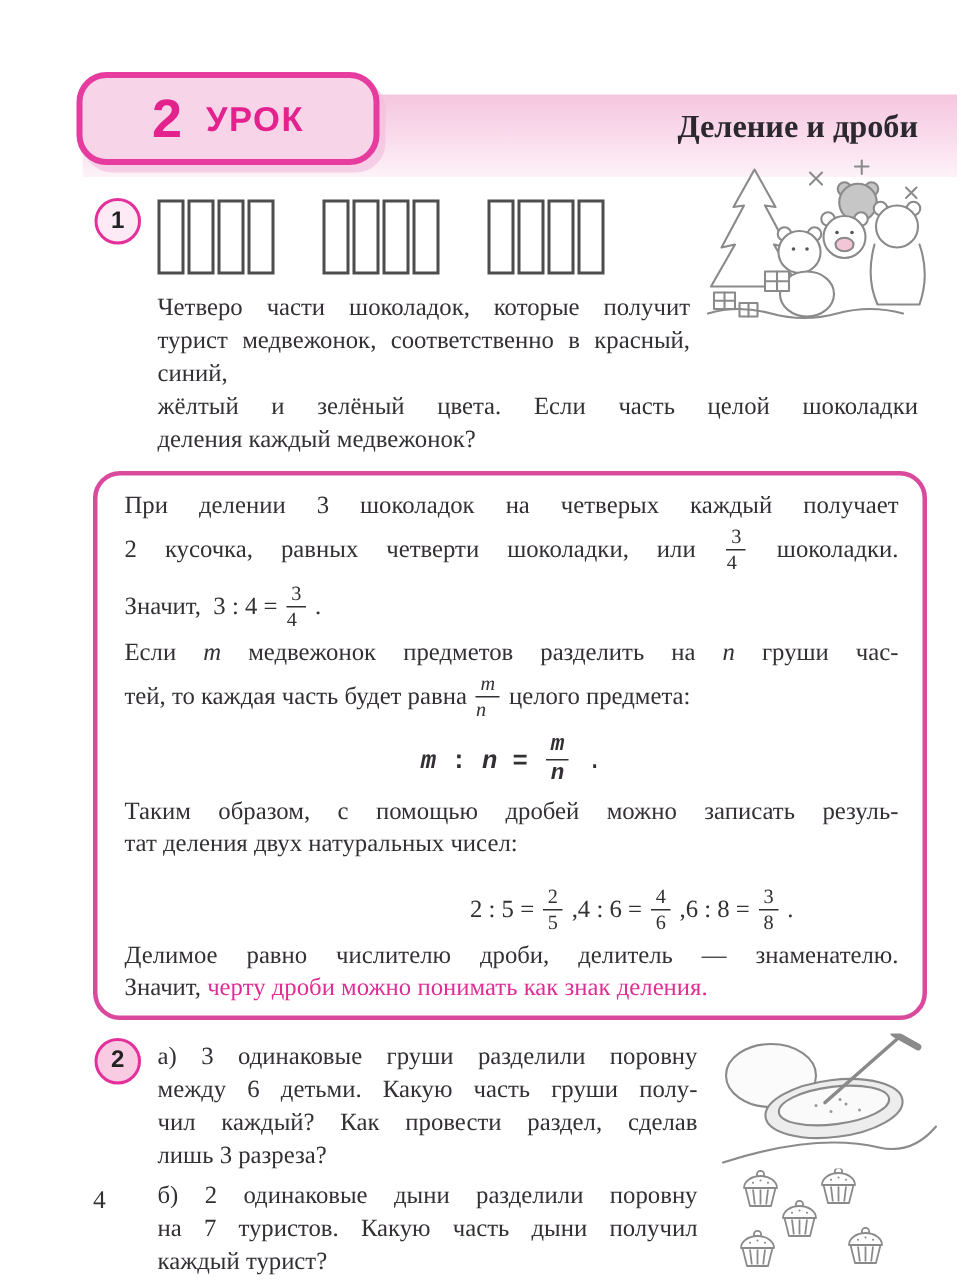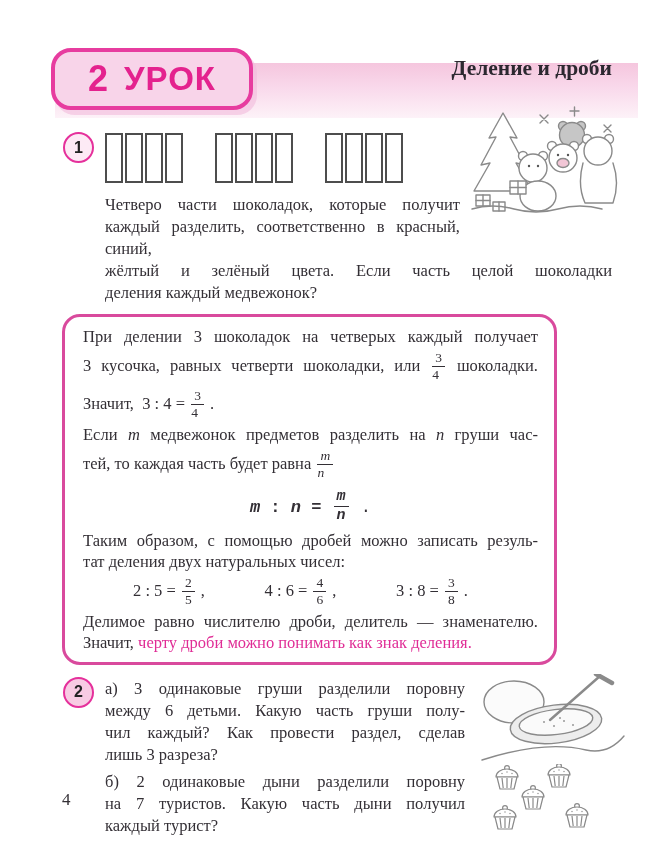--- a/index.html
+++ b/index.html
@@ -22,22 +22,22 @@
   .band{position:absolute;left:55px;top:63px;width:583px;height:55px;
     background:linear-gradient(to bottom,var(--band-top) 0%,#f9d9eb 45%,var(--band-bottom) 100%);}
   .lesson-badge{
     position:absolute;left:51px;top:48px;width:202px;height:62px;
     background:#f8d4e9;border:4px solid #e73c9f;border-radius:20px;
     box-shadow:4px 5px 0 rgba(242,186,220,.6);
     display:flex;align-items:center;justify-content:center;gap:16px;
     font-family:"Liberation Sans","DejaVu Sans",sans-serif;font-weight:bold;color:#e4228e;
   }
   .lesson-num{font-size:36px;}
-  .lesson-word{font-size:33px;letter-spacing:1px;}
-  .page-title{position:absolute;top:56px;right:38px;font-size:21.5px;font-weight:bold;color:#2c2830;}
+  .lesson-word{font-size:23px;letter-spacing:1px;}
+  .page-title{position:absolute;top:72px;right:38px;font-size:21.5px;font-weight:bold;color:#2c2830;}
   
   .content{position:absolute;top:124px;left:105px;width:507px;}
   .exercise{position:relative;}
   .num-badge{
     position:absolute;left:-42px;top:-1px;width:31px;height:31px;border-radius:50%;
     border:2.5px solid var(--accent);display:flex;align-items:center;justify-content:center;
     font-family:"Liberation Sans","DejaVu Sans",sans-serif;font-weight:bold;font-size:16px;color:#222;
   }
   .nb1{background:#fdeaf5;}
   .nb2{background:#f8cbe3;}
@@ -58,28 +58,28 @@
   .frac.bolditalic .num,.frac.bolditalic .den{font-style:italic;}
   .frac.italic .num,.frac.italic .den{font-style:italic;}
   
   .illo-float{float:right;width:152px;height:90px;position:relative;}
   .illo-float svg{position:absolute;top:-28px;right:-8px;}
   .bars-row{display:flex;gap:32px;margin:9px 0 11px;}
   .bar{display:flex;gap:2px;}
   .cell{width:18px;height:50px;border:2px solid var(--bar);background:#fff;}
   
   .theory-box{
-    margin:10px 0 0 -43px;width:495px;
+    margin:10px 0 0 -43px;width:556px;
     border:3px solid var(--box-border);border-radius:18px;
     padding:9px 16px 8px 18px;background:#fff;
   }
   .theory-box .para{line-height:21.5px;}
   .formula-line{text-align:center;text-align-last:center;font-size:17px;padding:6px 0 5px;font-family:Liberation Mono, monospace;}
   .formula-line .frac{font-size:15px;}
-  .examples{display:flex;justify-content:space-between;padding:4px 70px 3px 50px;font-size:16.5px;}
+  .examples{display:flex;justify-content:flex-end;padding:4px 70px 3px 50px;font-size:16.5px;margin-top:15px;}
   .examples .frac{font-size:13.5px;}
   
   #ex2{margin-top:13px;}
   #ex2 .ex-body{position:relative;}
   .narrow{width:360px;}
   .mt{margin-top:5px;}
   .illo-pear{position:absolute;top:-4px;right:-14px;}
   .illo-cakes{position:absolute;top:86px;right:-2px;}
   .page-number{position:absolute;left:62px;top:790px;font-size:17px;}
   svg{display:block;}
@@ -166,46 +166,46 @@
             <div class="bar">
               <div class="cell"></div>
               <div class="cell"></div>
               <div class="cell"></div>
               <div class="cell"></div>
             </div>
           </div>
 
         <div class="para">
             <div class="line">Четверо части шоколадок, которые получит</div>
-            <div class="line">каждый разделить, соответственно в красный, синий,</div>
+            <div class="line">турист медвежонок, соответственно в красный, синий,</div>
             <div class="line">жёлтый и зелёный цвета. Если часть целой шоколадки</div>
             <div class="line last">деления каждый медвежонок?</div>
           </div>
       </div>
     </section>
 
     <section class="theory-box">
       <div class="para">
           <div class="line">При делении 3 шоколадок на четверых каждый получает</div>
-          <div class="line tall"><span>3 кусочка, равных четверти шоколадки, или </span><span class="frac"><span class="num">3</span><span class="den">4</span></span><span> шоколадки.</span></div>
+          <div class="line tall"><span>2 кусочка, равных четверти шоколадки, или </span><span class="frac"><span class="num">3</span><span class="den">4</span></span><span> шоколадки.</span></div>
           <div class="line last tall"><span>Значит,&nbsp; 3 : 4 = </span><span class="frac"><span class="num">3</span><span class="den">4</span></span><span> .</span></div>
         </div>
       <div class="para">
           <div class="line"><span>Если </span><span class="italic">m</span><span> медвежонок предметов разделить на </span><span class="italic">n</span><span> груши час-</span></div>
-          <div class="line last tall"><span>тей, то каждая часть будет равна </span><span class="frac italic"><span class="num">m</span><span class="den">n</span></span></div>
+          <div class="line last tall"><span>тей, то каждая часть будет равна </span><span class="frac italic"><span class="num">m</span><span class="den">n</span></span><span> целого предмета:</span></div>
         </div>
       <div class="formula-line tall"><span class="bolditalic">m</span><span class="bold"> : </span><span class="bolditalic">n</span><span class="bold"> = </span><span class="frac bolditalic"><span class="num">m</span><span class="den">n</span></span><span> .</span></div>
       <div class="para">
           <div class="line">Таким образом, с помощью дробей можно записать резуль-</div>
           <div class="line last">тат деления двух натуральных чисел:</div>
         </div>
       <div class="examples">
         <span class="tall"><span>2 : 5 = </span><span class="frac"><span class="num">2</span><span class="den">5</span></span><span> ,</span></span>
         <span class="tall"><span>4 : 6 = </span><span class="frac"><span class="num">4</span><span class="den">6</span></span><span> ,</span></span>
-        <span class="tall"><span>3 : 8 = </span><span class="frac"><span class="num">3</span><span class="den">8</span></span><span> .</span></span>
+        <span class="tall"><span>6 : 8 = </span><span class="frac"><span class="num">3</span><span class="den">8</span></span><span> .</span></span>
       </div>
       <div class="para">
           <div class="line">Делимое равно числителю дроби, делитель — знаменателю.</div>
           <div class="line last"><span>Значит, </span><span class="pink">черту дроби можно понимать как знак деления.</span></div>
         </div>
     </section>
 
     <section class="exercise" id="ex2">
       <div class="num-badge nb2">2</div>
       <div class="ex-body">

